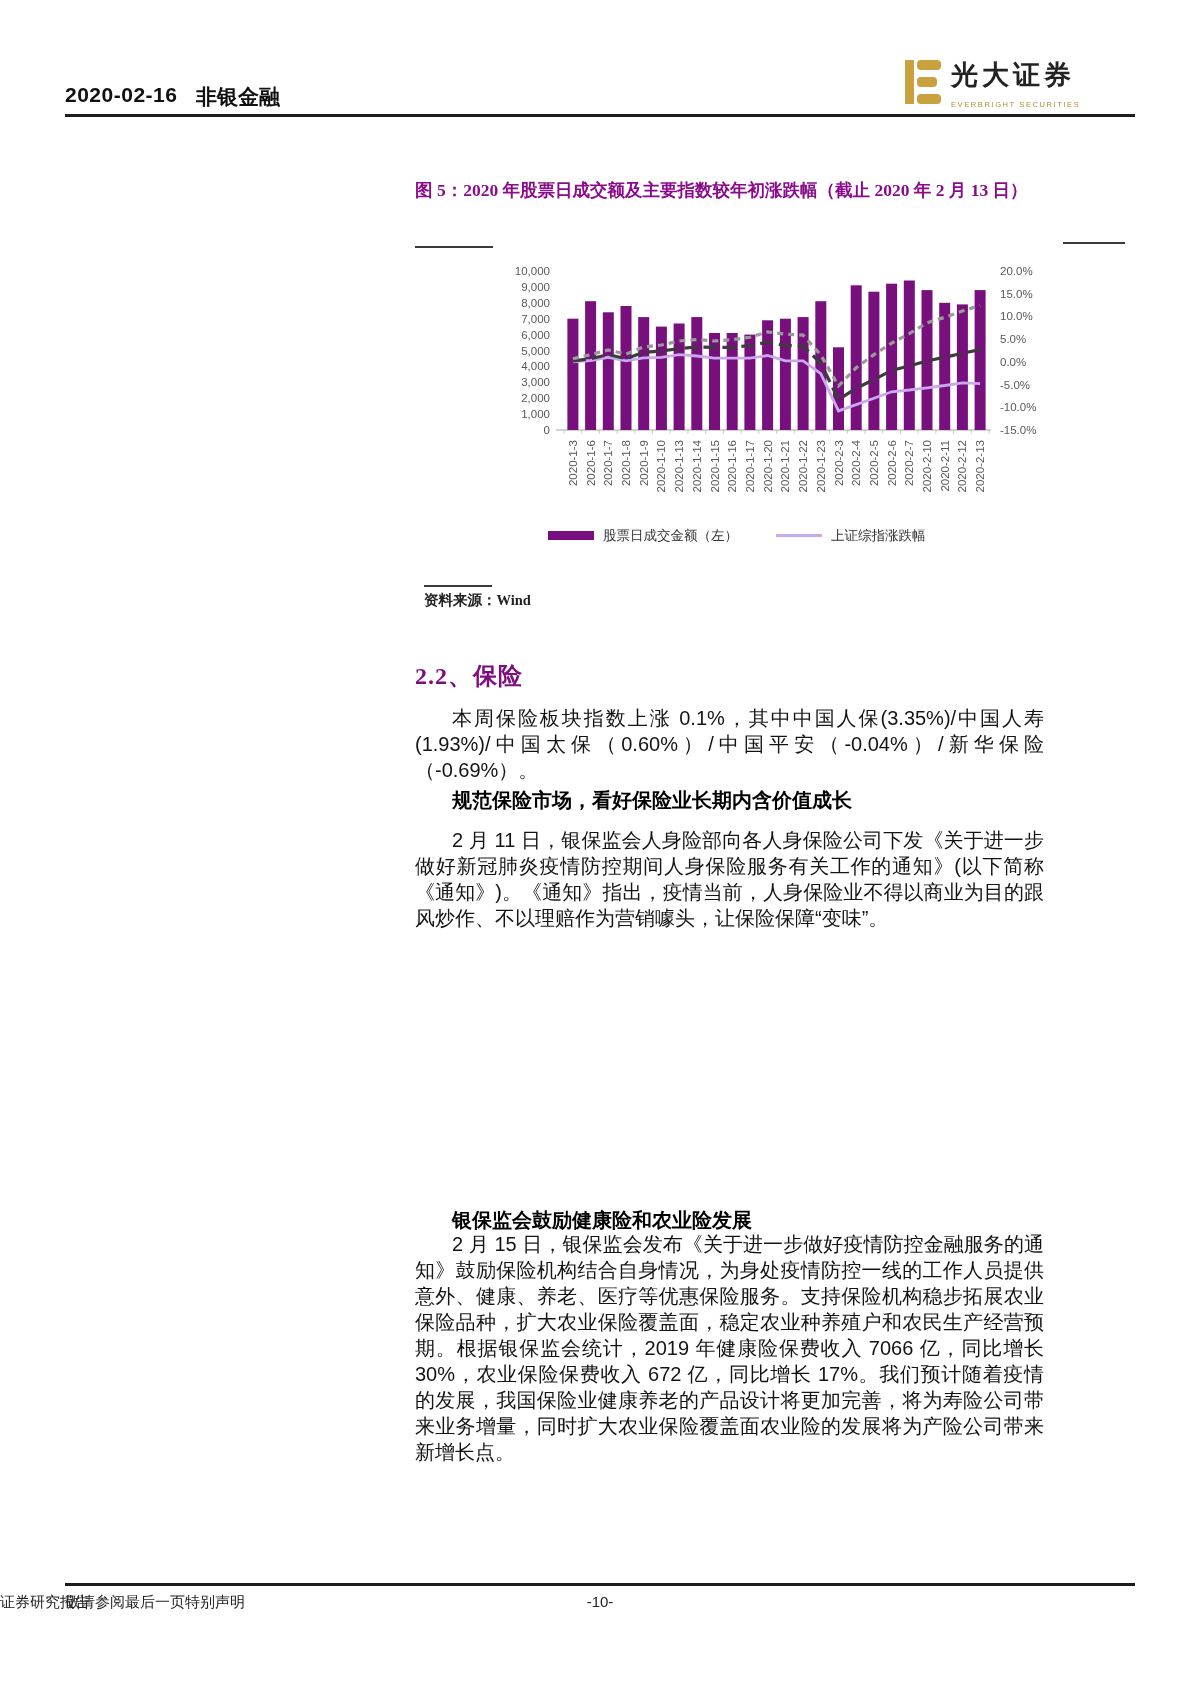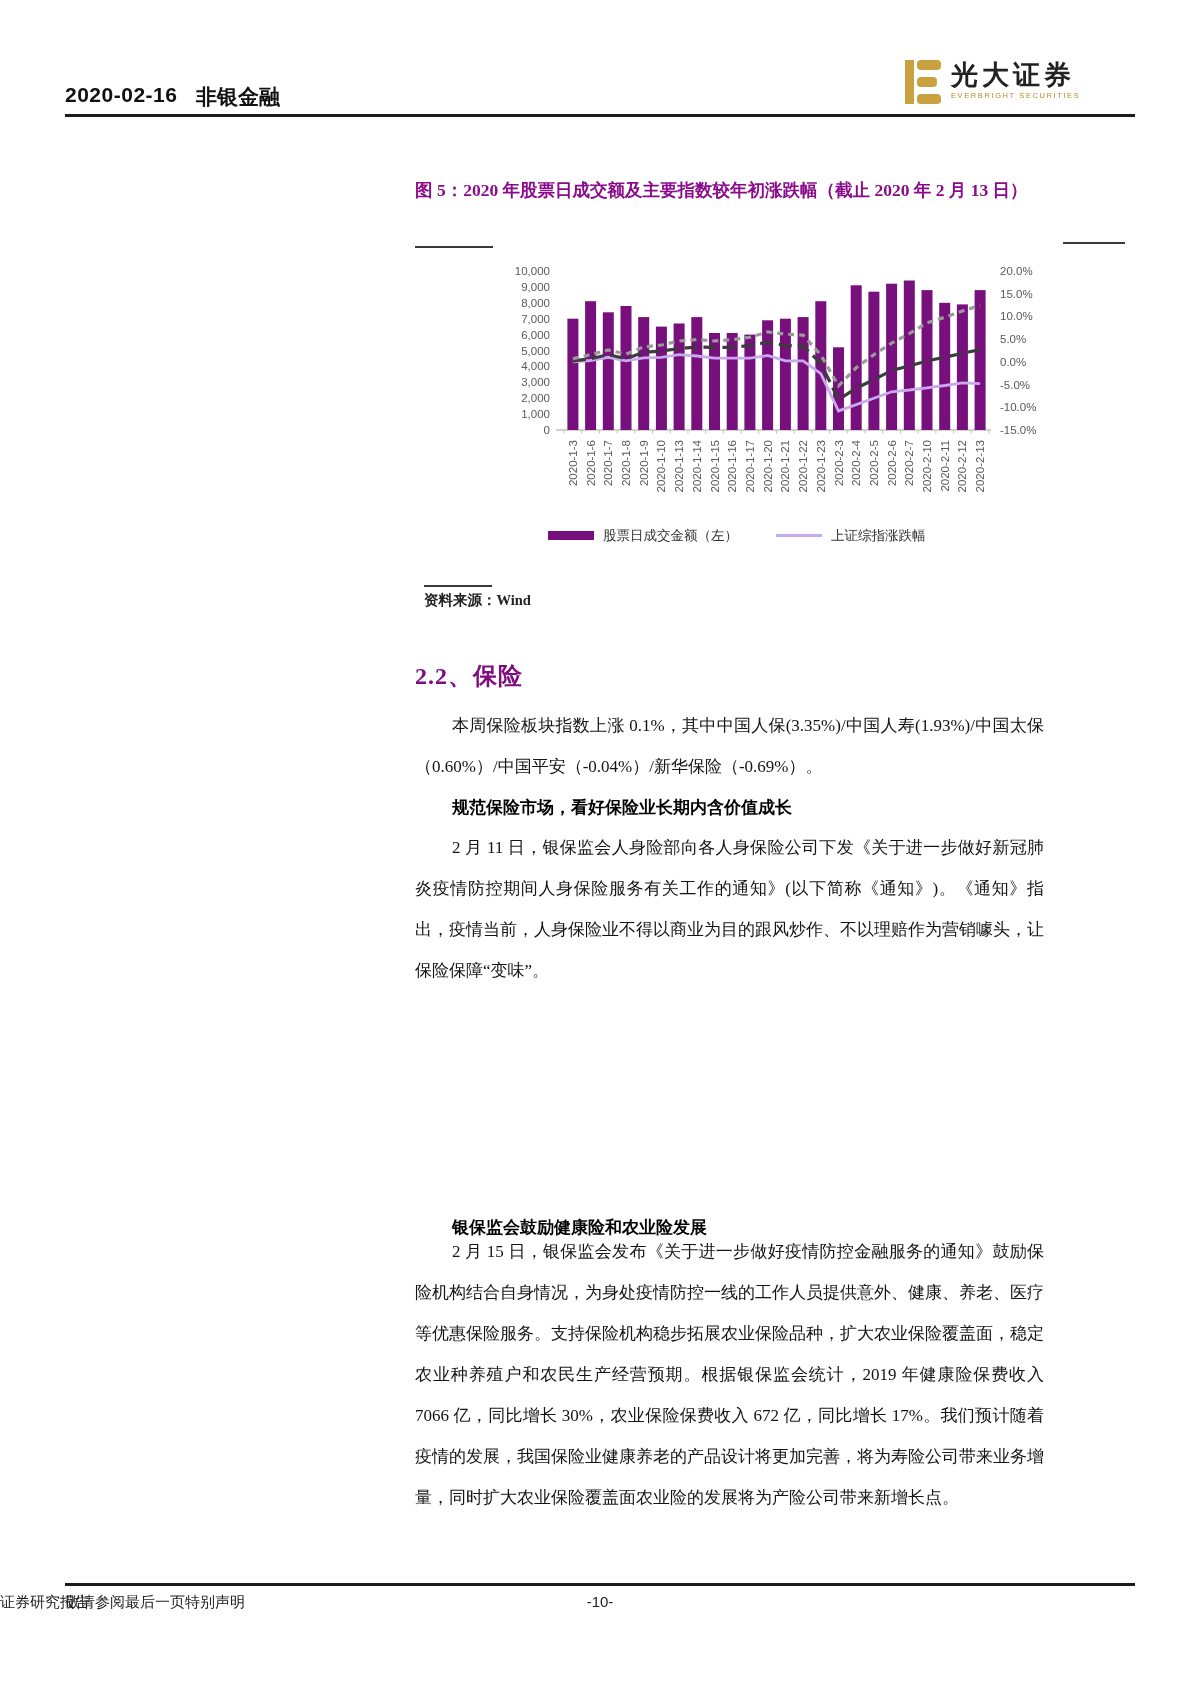--- a/index.html
+++ b/index.html
@@ -7,43 +7,43 @@
         font-family:"Liberation Sans",sans-serif;color:#151515;}
   .abs{position:absolute;}
 
   
   .hdr-date{left:65px;top:83px;font-size:21px;font-weight:bold;letter-spacing:.5px;color:#111;}
   .hdr-cat{left:196px;top:83px;font-size:21px;font-weight:bold;color:#111;}
   .hdr-rule{left:65px;top:114px;width:1070px;height:3px;background:#1c1c1c;}
   .logo{left:905px;top:60px;display:flex;align-items:flex-start;}
   .logo-mark{margin-right:8px;}
   .logo-cn{font-family:"Liberation Serif",serif;font-weight:bold;font-size:27px;line-height:30px;color:#222;letter-spacing:4px;}
-  .logo-en{font-size:7.5px;color:#b08d2f;letter-spacing:1.6px;margin-top:1px;}
+  .logo-en{font-size:7.5px;color:#b08d2f;letter-spacing:1.6px;margin-top:10px;}
 
   
   .fig-title{left:415px;top:176px;width:634px;font-family:"Liberation Serif",serif;
              font-weight:bold;font-size:17.5px;line-height:29px;color:#8A0B8C;text-align:justify;}
   .rule-l{left:415px;top:246px;width:78px;height:2px;background:#3a3a3a;}
   .rule-r{left:1063px;top:242px;width:62px;height:2px;background:#3a3a3a;}
   .chart{left:440px;top:240px;}
   .legend{left:548px;top:521px;width:460px;font-family:"Liberation Serif",serif;}
   .lg-row{display:flex;height:29px;align-items:center;}
   .lg-item{display:flex;align-items:center;width:228px;}
   .sw{display:inline-block;margin-right:9px;flex:none;}
   .sw-bar{width:46px;height:9px;}
   .sw-line{width:46px;height:3.5px;}
   .lg-label{font-size:13.5px;color:#333;}
   .src-rule{left:424px;top:585px;width:68px;height:2px;background:#3a3a3a;}
   .src{left:424px;top:591px;font-family:"Liberation Serif",serif;font-weight:600;font-size:14.5px;color:#222;}
 
   
   .sec-title{left:415px;top:660px;font-family:"Liberation Serif",serif;font-weight:bold;
              font-size:24px;color:#7E0D80;letter-spacing:1px;}
-  .para{left:415px;width:629px;font-family:Liberation Serif, serif;font-size:17px;
-        line-height:41px;color:#141414;text-align:justify;text-indent:37px;}
+  .para{left:415px;width:629px;font-family:Liberation Sans, sans-serif;font-size:20px;
+        line-height:26px;color:#141414;text-align:justify;text-indent:37px;}
   .para.bold{font-weight:bold;color:#000;}
   .p1{top:705px;} .h1p{top:787px;} .p2{top:827px;} .p3{top:957px;} .h2p{top:1191px;margin-top:16px;} .p4{top:1231px;}
 
   
   .ftr-rule{left:65px;top:1583px;width:1070px;height:3px;background:#1c1c1c;}
   .ftr-left{left:65px;top:1593px;font-size:15px;color:#222;}
   .ftr-page{left:0;top:1593px;width:1200px;text-align:center;font-size:15px;color:#222;}
   .ftr-right{left:0;top:1593px;width:1135px;text-align:left;font-size:15px;color:#222;}
 </style>
 </head>

